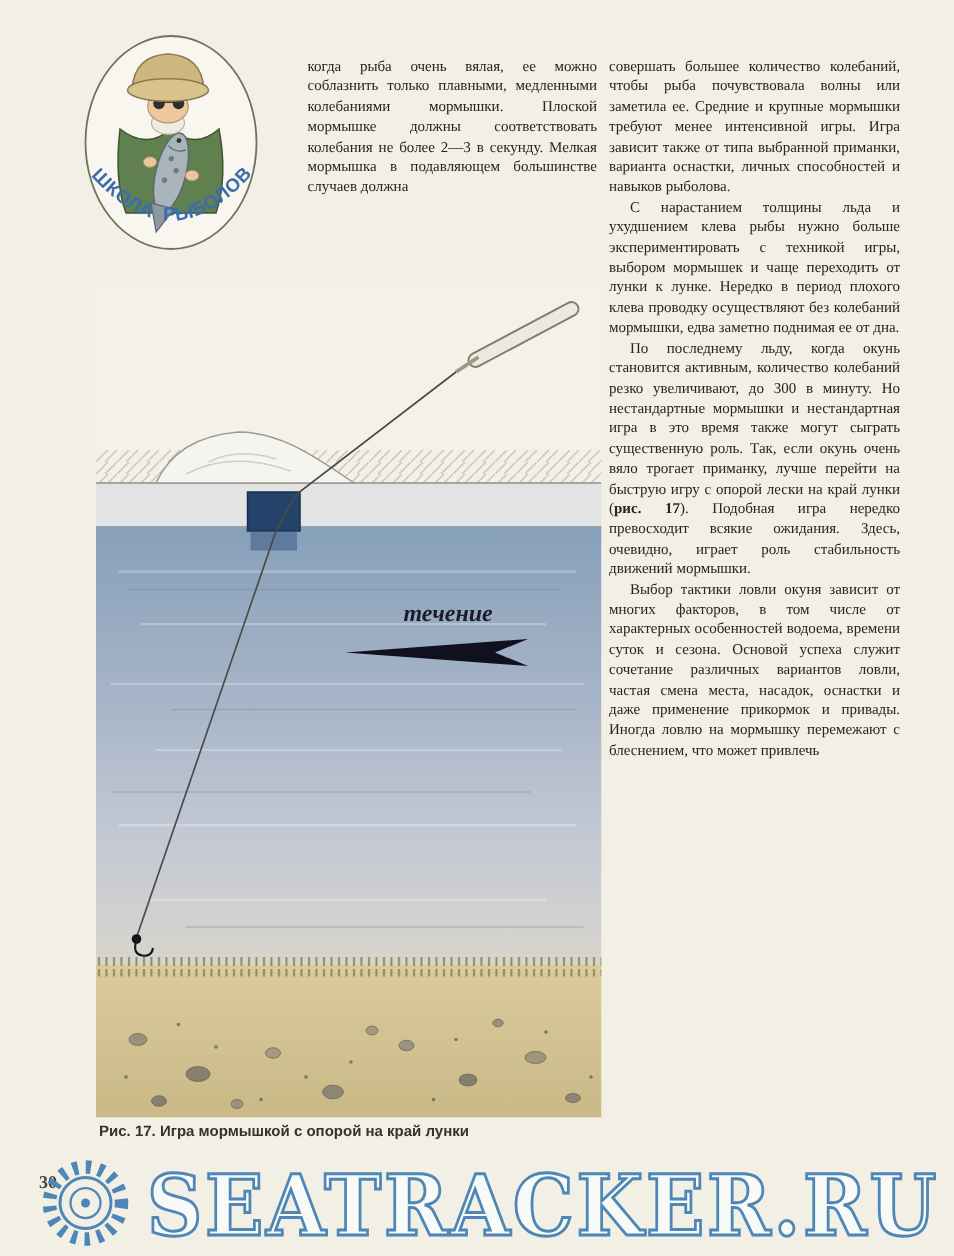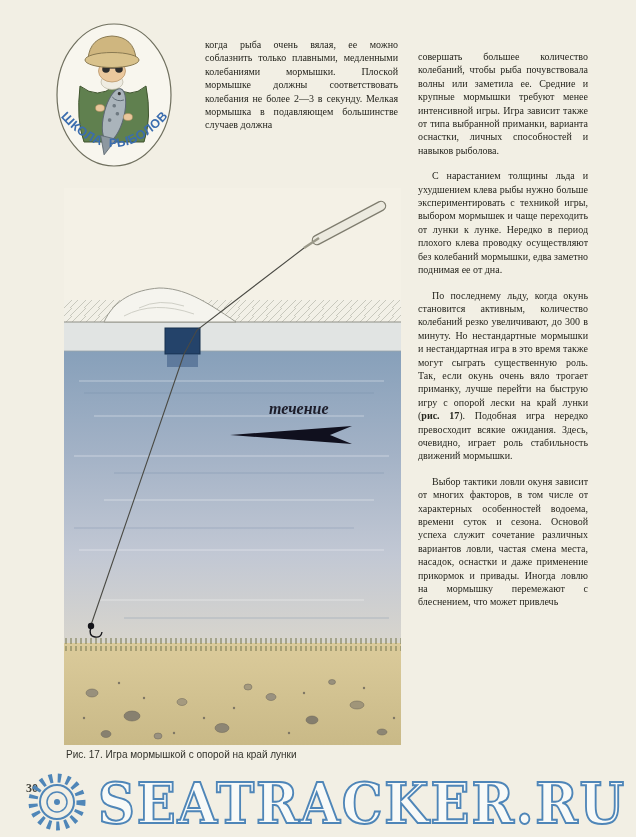--- a/index.html
+++ b/index.html
@@ -10,31 +10,31 @@
     color:#26261f;
   }
   .abs{position:absolute;}
   
   .textcol{
     width:193px;font-size:10px;line-height:13.4px;
     text-align:justify;hyphens:auto;color:#26261f;
   }
   .left-col{left:205px;top:38px;}
   .right-col{left:406px;top:38px;width:194px;}
-  .right-col p{margin:12px;text-indent:14px;}
+  .right-col p{margin:0;text-indent:14px;}
   .right-col p.noindent{text-indent:0;}
   .bold{font-weight:bold;}
   
   .logo{left:52px;top:20px;width:124px;height:152px;}
   
   .figure{left:64px;top:188px;width:337px;height:557px;}
   .caption{
     left:66px;top:749px;width:335px;
     font-family:"Liberation Sans",sans-serif;
-    font-size:10px;font-weight:normal;color:#33332c;
+    font-size:10px;font-weight:bold;color:#33332c;
   }
   
   .watermark{left:0;top:771px;width:636px;height:64px;}
   .pagenum{
     left:26px;top:781px;font-size:12px;font-weight:bold;color:#44443c;
   }
 </style>
 </head>
 <body>
 

